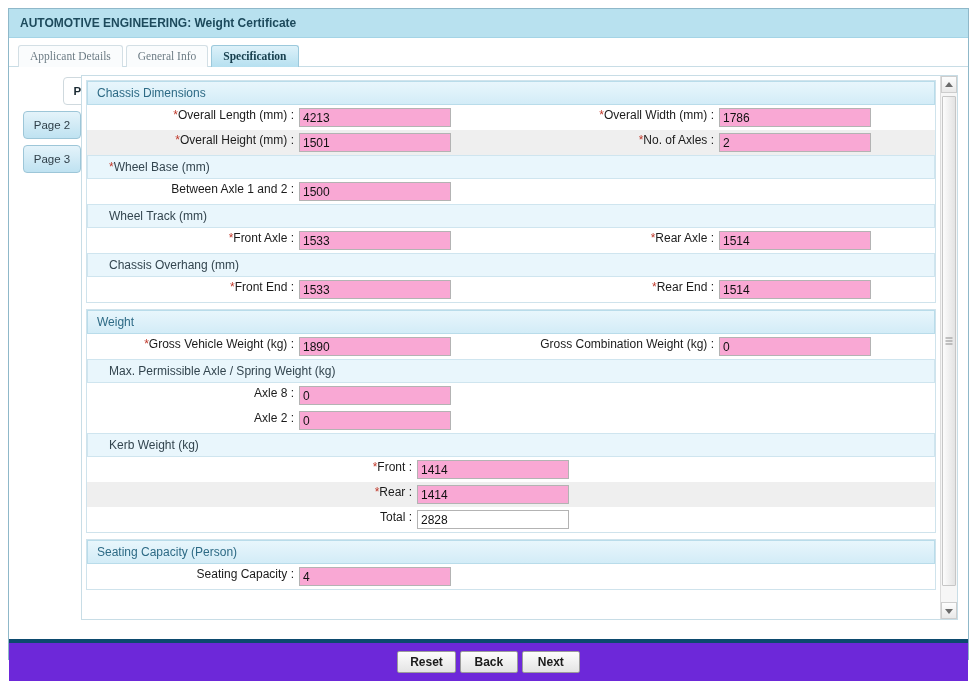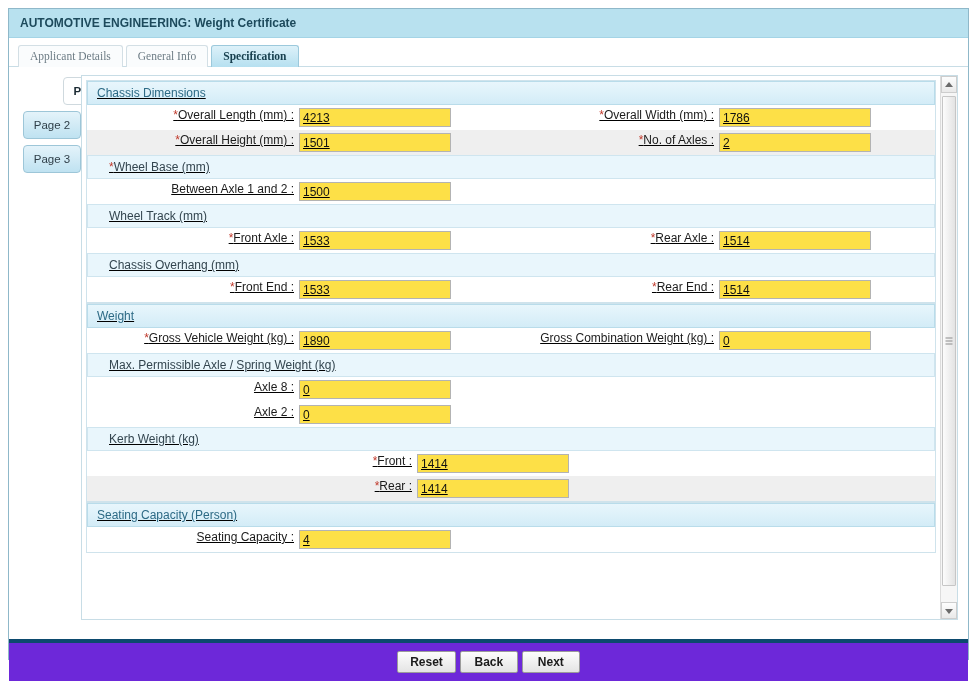--- a/index.html
+++ b/index.html
@@ -118,21 +118,21 @@
     position: relative;
     overflow: hidden;
   }
   .form-scroll {
     position: absolute;
     left: 0; top: 0; right: 17px; bottom: 0;
     overflow: hidden;
     padding: 4px 4px 4px 4px;
   }
 
-  .group { margin-bottom: 0; text-decoration: underline; }
+  .group { margin-bottom: 6px; }
   .group-outline {
     border: 1px solid #cfe3ec;
   }
 
   .section-head {
     background: linear-gradient(to bottom, #e8f6fc 0%, #d3ecf7 100%);
     border: 1px solid #b9dcea;
     color: #2d6a85;
     font-size: 12px;
     height: 24px;
@@ -179,21 +179,21 @@
   
   .cell.left  .lbl { width: 212px; }
   .cell.right .lbl { width: 208px; }
   .cell.kerb  .lbl { width: 330px; }
   .cell.seat  .lbl { width: 212px; }
 
   .fld {
     height: 19px;
     width: 152px;
     border: 1px solid #b3b3b3;
-    background: #fde047;
+    background: #f9a8d4;
     font-family: "Liberation Sans", sans-serif;
     font-size: 12px;
     color: #111111;
     padding: 0 3px;
     outline: none;
   }
   .fld.readonly { background: #ffffff; color: #111; }
 
   
   .vscroll {
@@ -430,20 +430,26 @@
             </div>
           </div>
 
           <div class="row alt">
             <div class="cell kerb full">
               <span class="lbl"><span class="req">*</span>Rear :</span>
               <input class="fld" type="text" value="1414" style="">
             </div>
           </div>
 
+          <div class="row">
+            <div class="cell kerb full">
+              <span class="lbl">Total :</span>
+              <input class="fld readonly" type="text" value="2828" style="">
+            </div>
+          </div>
         </div>
 
         <div class="group group-outline">
           <div class="section-head">
             <span>Seating Capacity (Person)</span>
           </div>
           <div class="row">
             <div class="cell seat full">
               <span class="lbl">Seating Capacity :</span>
               <input class="fld" type="text" value="4" style="">

